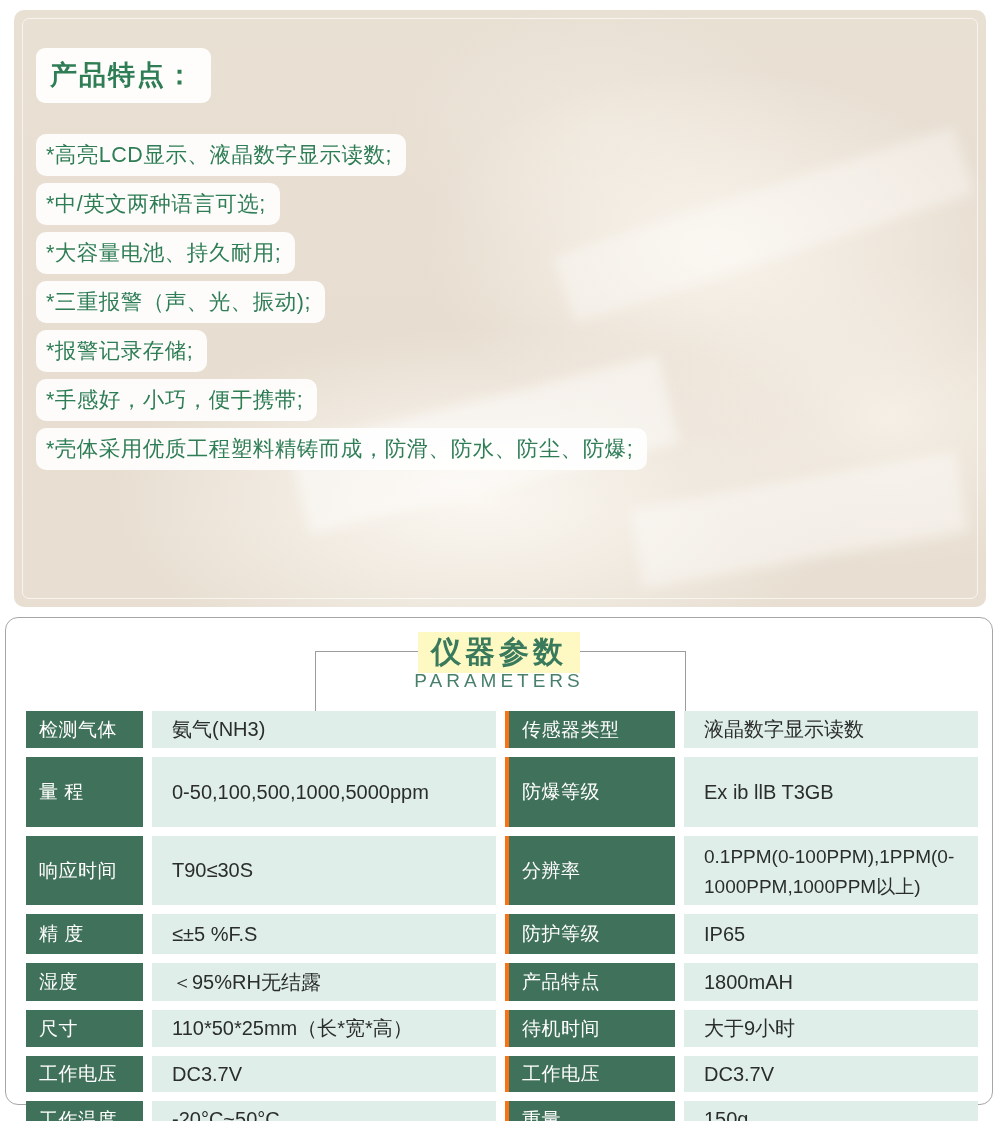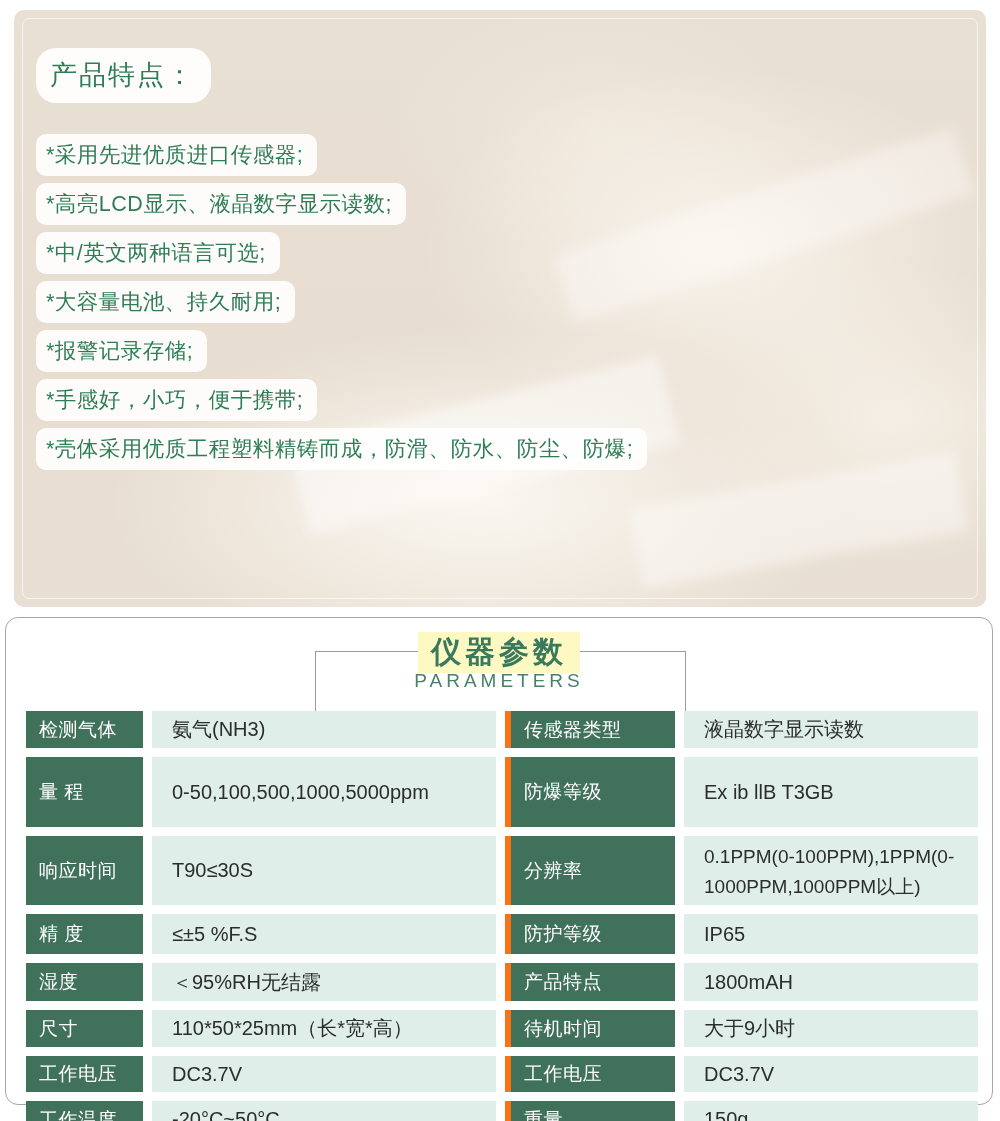--- a/index.html
+++ b/index.html
@@ -32,23 +32,23 @@
   .hero-inner-border {
     position: absolute; left: 8px; top: 8px; right: 8px; bottom: 8px;
     border: 1px solid rgba(255,255,255,0.65); border-radius: 7px;
     pointer-events: none;
   }
 
   .features { position: absolute; left: 22px; top: 38px; }
   .features-title-pill {
     display: inline-block; width: max-content;
     background: rgba(255,255,255,0.92);
-    border-radius: 20px;
+    border-radius: 9px;
     padding: 9px 16px 10px 14px;
-    font-size: 27px; font-weight: normal; letter-spacing: 2px;
+    font-size: 27px; font-weight: bold; letter-spacing: 2px;
     color: #2e7d55;
     margin-bottom: 31px;
   }
   .feature-pill {
     width: max-content; max-width: 900px;
     background: rgba(255,255,255,0.9);
     border-radius: 10px;
     padding: 6px 14px 7px 10px;
     font-size: 21.5px; color: #2e7d55;
     margin-bottom: 7px;
@@ -91,41 +91,41 @@
   }
   .cell { display: flex; align-items: center; }
   .lbl {
     background: #40715a; color: #ffffff;
     font-size: 19px; padding-left: 13px; letter-spacing: 0.5px;
   }
   .val {
     background: #dfeee9; color: #2a2d2c;
     font-size: 20px; padding-left: 20px;
   }
-  .c3 { border-left: 6px solid #f97316; }
+  .c3 { border-left: 4px solid #f97316; }
   .wrap2 {
     font-size: 19px; line-height: 1.55;
     overflow-wrap: anywhere; word-break: break-word;
     padding-right: 6px; padding-top: 2px;
   }
 </style>
 </head>
 <body>
 
 <div class="hero-card">
   <div class="hero-shape hs1"></div>
   <div class="hero-shape hs2"></div>
   <div class="hero-shape hs3"></div>
   <div class="hero-inner-border"></div>
   <div class="features">
     <div class="features-title-pill">产品特点：</div>
-    <div class="feature-pill">*采用先进优质进口传感器;</div>
     <div class="feature-pill">*高亮LCD显示、液晶数字显示读数;</div>
     <div class="feature-pill">*中/英文两种语言可选;</div>
     <div class="feature-pill">*大容量电池、持久耐用;</div>
+    <div class="feature-pill">*三重报警（声、光、振动);</div>
     <div class="feature-pill">*报警记录存储;</div>
     <div class="feature-pill">*手感好，小巧，便于携带;</div>
     <div class="feature-pill">*壳体采用优质工程塑料精铸而成，防滑、防水、防尘、防爆;</div>
   </div>
 </div>
 
 <div class="params-card">
   <div class="params-box"></div>
   <div class="params-title-cn">仪器参数</div>
   <div class="params-title-en">PARAMETERS</div>

